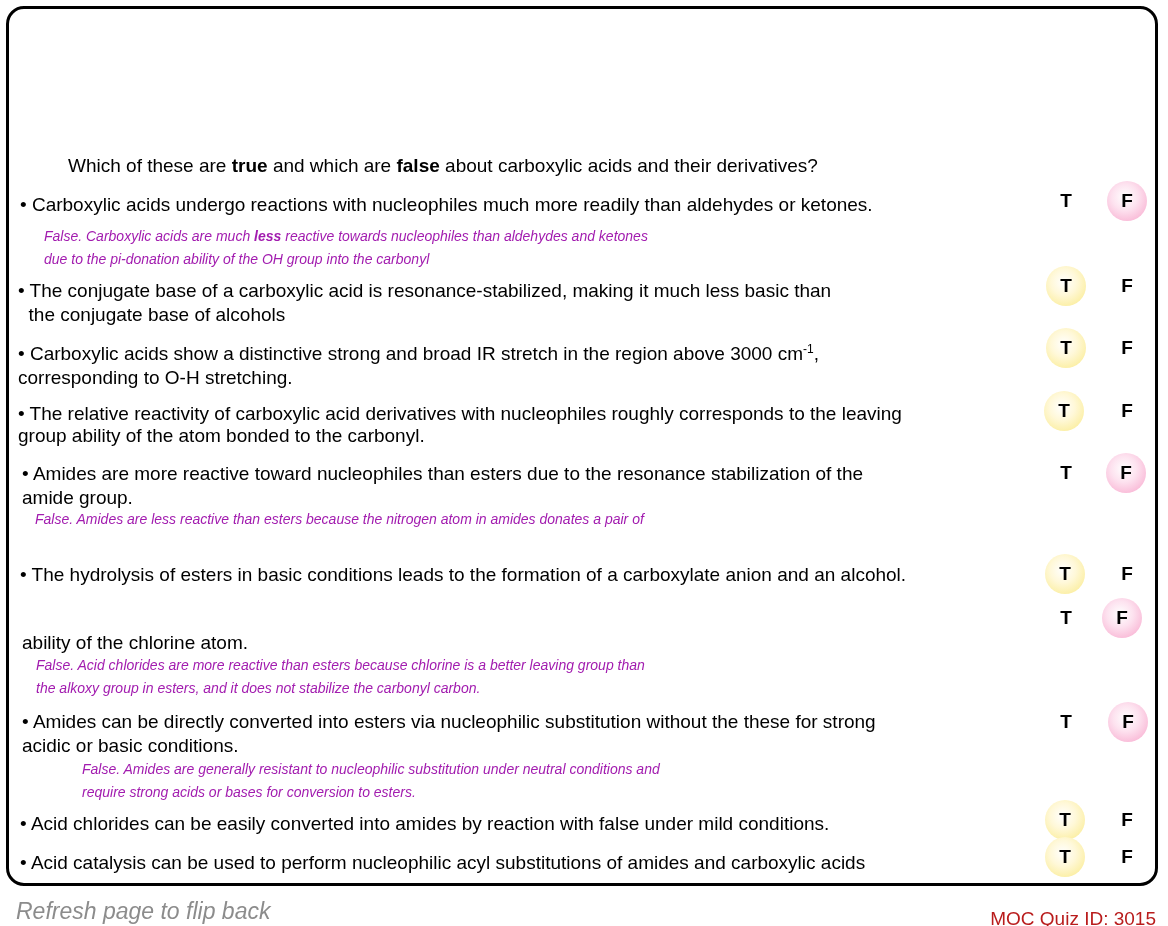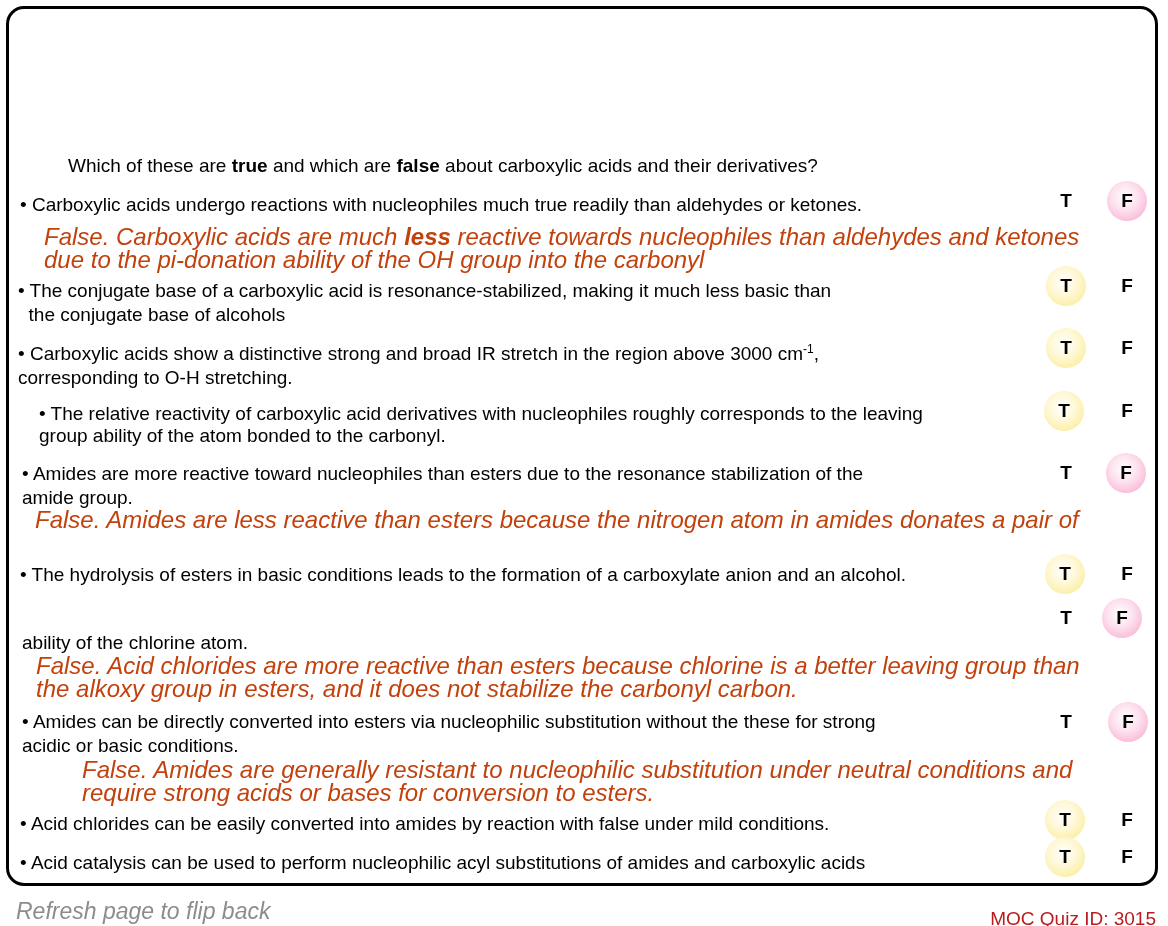--- a/index.html
+++ b/index.html
@@ -1,50 +1,50 @@
 <!DOCTYPE html>
 <html><head>
 <meta charset="utf-8">
 <style>
   html, body { margin:0; padding:0; background:#ffffff; }
   body { width:1168px; height:926px; position:relative; font-family:"Liberation Sans", sans-serif; color:#000; overflow:hidden; }
   .card { position:absolute; left:6px; top:6px; width:1152px; height:880px; border:3px solid #000; border-radius:18px; box-sizing:border-box; background:#fff; }
   .abs { position:absolute; white-space:nowrap; }
   .q { font-size:19px; line-height:24px; color:#000; }
-  .expl { font-size:24px; line-height:23px; color:#c2410c; font-style:italic; }
+  .expl { font-size:14px; line-height:23px; color:#a21caf; font-style:italic; }
   .title { font-size:19px; }
   .bubble { position:absolute; width:40px; height:40px; border-radius:50%; display:flex; align-items:center; justify-content:center; font-weight:bold; font-size:19px; cursor:pointer; }
   .bubble.plain { background:transparent; }
   .bubble.sel-t { background:radial-gradient(circle at 45% 40%, #ffffff 0%, #fff8d8 40%, #fbeea0 80%, #f5e38a 100%); }
   .bubble.sel-f { background:radial-gradient(circle at 45% 40%, #ffffff 0%, #fde2ef 40%, #f9b8d6 80%, #f4a4c9 100%); }
   .footer-left { position:absolute; left:16px; top:898px; font-size:23px; font-style:italic; color:#8c8c8c; }
   .footer-right { position:absolute; right:12px; top:908px; font-size:19px; color:#b91c1c; }
   sup { font-size:12px; }
 </style>
 </head>
 <body>
 
 <div class="card"></div>
 
 <div class="abs title" style="left:68px;top:155px;"><span>Which of these are </span><b>true</b><span> and which are </span><b>false</b><span> about carboxylic acids and their derivatives?</span></div>
 
-<div class="abs q" style="left:20px;top:193px;">• Carboxylic acids undergo reactions with nucleophiles much true readily than aldehydes or ketones.</div>
+<div class="abs q" style="left:20px;top:193px;">• Carboxylic acids undergo reactions with nucleophiles much more readily than aldehydes or ketones.</div>
 <div class="abs expl" style="left:44px;top:225px;"><span>False. Carboxylic acids are much </span><b>less</b><span> reactive towards nucleophiles than aldehydes and ketones</span><br><span>due to the pi-donation ability of the OH group into the carbonyl</span></div>
 <div class="bubble plain" style="left:1046px;top:181px;">T</div>
 <div class="bubble sel-f" style="left:1107px;top:181px;">F</div>
 
 <div class="abs q" style="left:18px;top:279px;"><span>• The conjugate base of a carboxylic acid is resonance-stabilized, making it much less basic than</span><br>&nbsp;&nbsp;<span>the conjugate base of alcohols</span></div>
 <div class="bubble sel-t" style="left:1046px;top:266px;">T</div>
 <div class="bubble plain" style="left:1107px;top:266px;">F</div>
 
 <div class="abs q" style="left:18px;top:337px;"><span>• Carboxylic acids show a distinctive strong and broad IR stretch in the region above 3000 cm</span><sup>-1</sup><span>,</span><br><span>corresponding to O-H stretching.</span></div>
 <div class="bubble sel-t" style="left:1046px;top:328px;">T</div>
 <div class="bubble plain" style="left:1107px;top:328px;">F</div>
 
-<div class="abs q" style="left:18px;top:403px;line-height:22px;margin-left:21px;"><span>• The relative reactivity of carboxylic acid derivatives with nucleophiles roughly corresponds to the leaving</span><br><span>group ability of the atom bonded to the carbonyl.</span></div>
+<div class="abs q" style="left:18px;top:403px;line-height:22px;"><span>• The relative reactivity of carboxylic acid derivatives with nucleophiles roughly corresponds to the leaving</span><br><span>group ability of the atom bonded to the carbonyl.</span></div>
 <div class="bubble sel-t" style="left:1044px;top:391px;">T</div>
 <div class="bubble plain" style="left:1107px;top:391px;">F</div>
 
 <div class="abs q" style="left:22px;top:462px;"><span>• Amides are more reactive toward nucleophiles than esters due to the resonance stabilization of the</span><br><span>amide group.</span></div>
 <div class="abs expl" style="left:35px;top:508px;"><span>False. Amides are less reactive than esters because the nitrogen atom in amides donates a pair of</span><br></div>
 <div class="bubble plain" style="left:1046px;top:453px;">T</div>
 <div class="bubble sel-f" style="left:1106px;top:453px;">F</div>
 
 <div class="abs q" style="left:20px;top:563px;">• The hydrolysis of esters in basic conditions leads to the formation of a carboxylate anion and an alcohol.</div>
 <div class="bubble sel-t" style="left:1045px;top:554px;">T</div>

